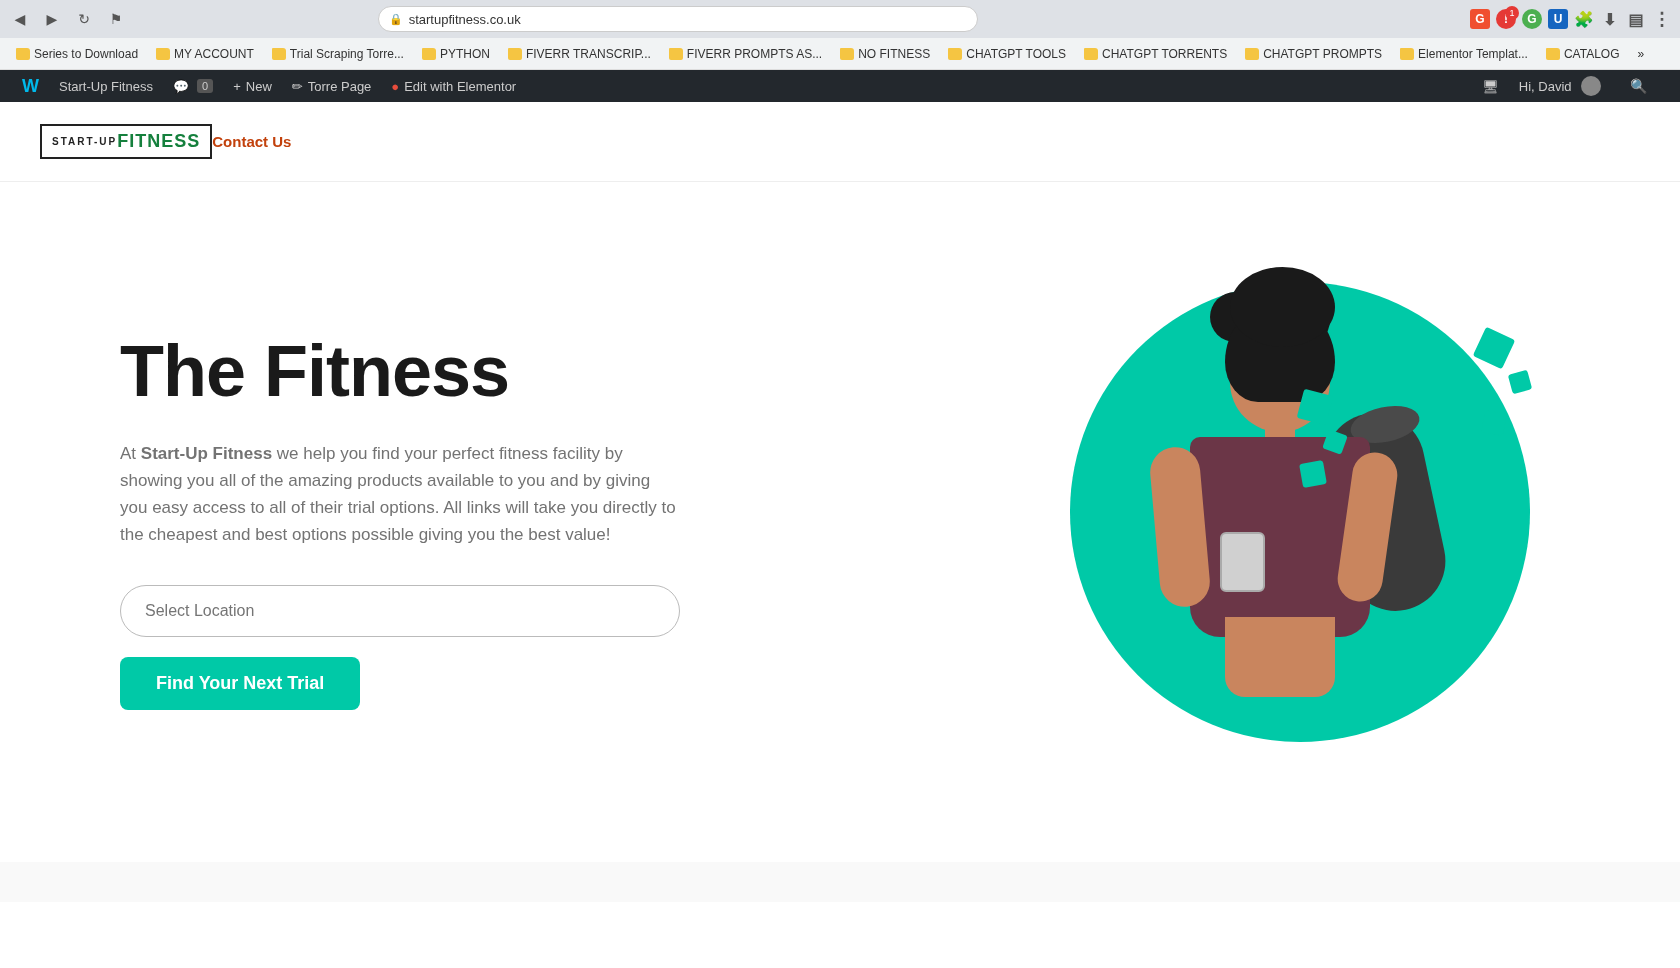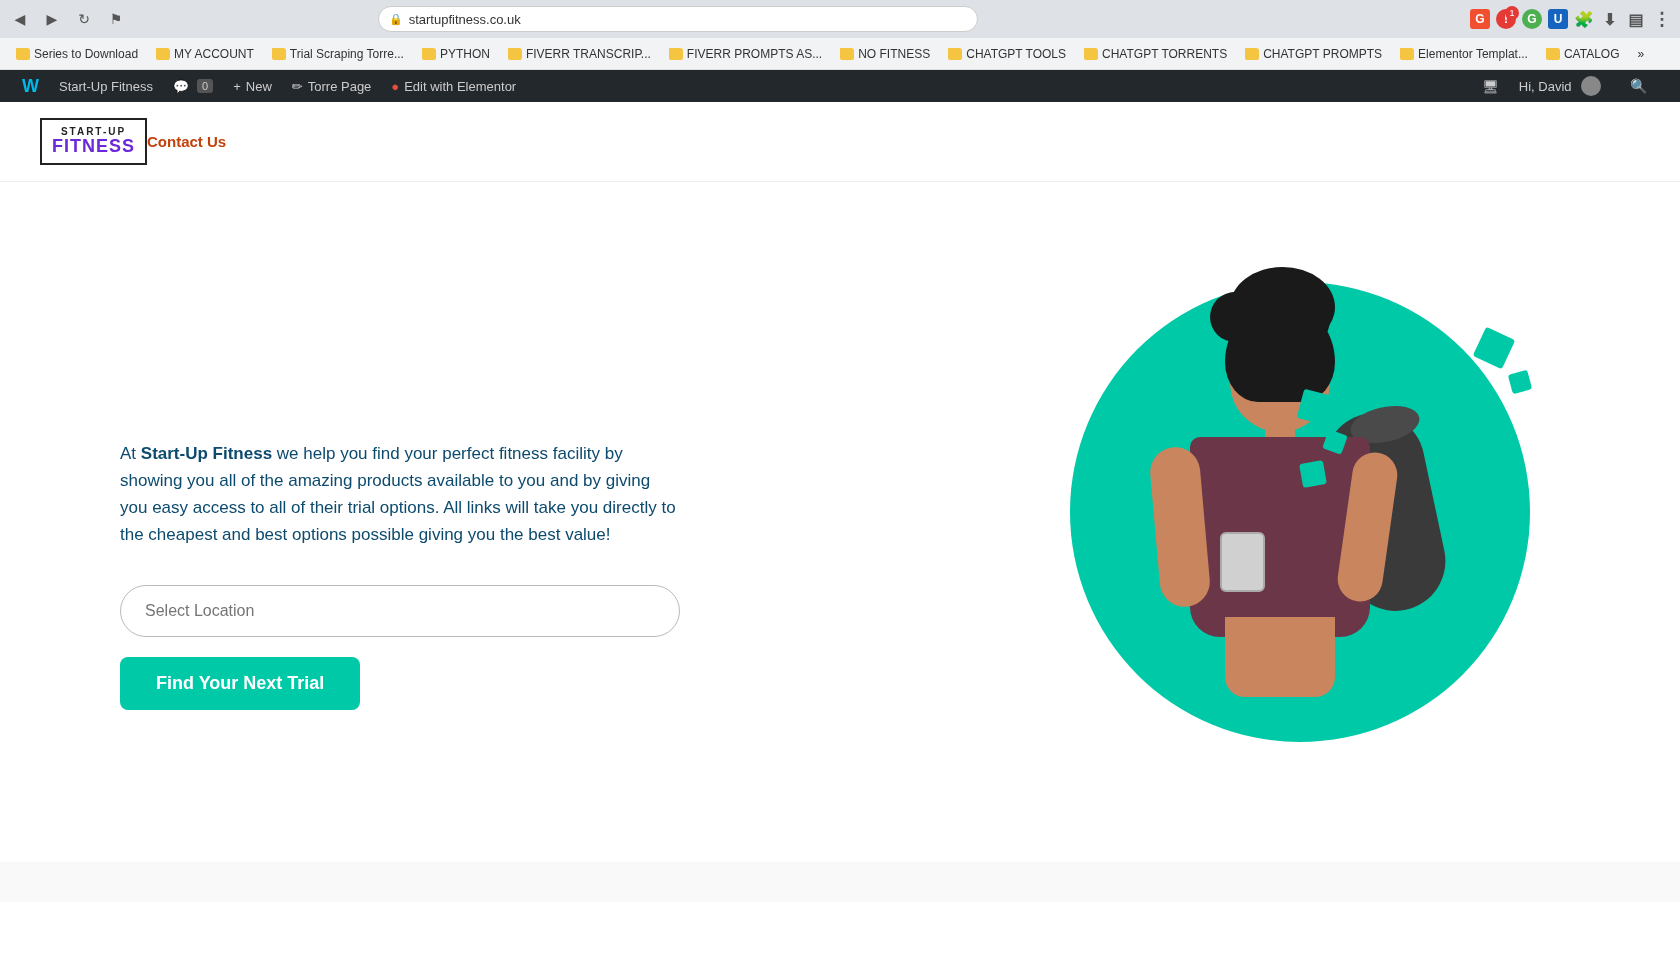--- a/index.html
+++ b/index.html
@@ -129,35 +129,35 @@
       display: flex;
       align-items: center;
       padding: 0 40px;
       border-bottom: 1px solid #eee;
       position: relative;
     }
     .site-logo {
       border: 2px solid #222;
       padding: 6px 10px;
       display: flex;
-      flex-direction: column;
+      flex-direction: row;
       align-items: center;
       line-height: 1.1;
       text-decoration: none;
     }
     .site-logo-startup {
       font-size: 10px;
       font-weight: bold;
       color: #222;
       letter-spacing: 2px;
     }
     .site-logo-fitness {
       font-size: 18px;
       font-weight: 900;
-      color: #6d28d9;
+      color: #15803d;
       letter-spacing: 1px;
     }
     .site-search-bar {
       flex: 1;
       display: flex;
       justify-content: center;
     }
     .site-search-input {
       width: 440px;
       height: 40px;
@@ -206,21 +206,21 @@
     .hero-title {
       font-size: 72px;
       font-weight: 900;
       color: #1a1a1a;
       line-height: 1.05;
       margin-bottom: 30px;
       letter-spacing: -1px;
     }
     .hero-description {
       font-size: 17px;
-      color: #0c4a6e;
+      color: #737373;
       line-height: 1.6;
       margin-bottom: 36px;
     }
     .hero-description strong { font-weight: 900; }
     .hero-location-input {
       width: 100%;
       height: 52px;
       border: 1.5px solid #bbb;
       border-radius: 26px;
       padding: 0 24px;
@@ -428,21 +428,21 @@
 
 
   <a class="contact-us-link">
     <span>Contact Us</span>
   </a>
 </div>
 
 <div class="hero-section">
   <div class="hero-left">
     <h1 class="hero-title">
-      <br>
+      <span>The Fitness</span><br>
     </h1>
     <p class="hero-description">
       <span>At </span><strong>Start-Up Fitness</strong><span> we help you find your perfect fitness facility by showing you all of the amazing products available to you and by giving you easy access to all of their trial options. All links will take you directly to the cheapest and best options possible giving you the best value!</span>
     </p>
     <input type="text" class="hero-location-input" placeholder="Select Location" style="">
     <button class="hero-cta-btn">
       <span>Find Your Next Trial</span>
     </button>
   </div>
 

